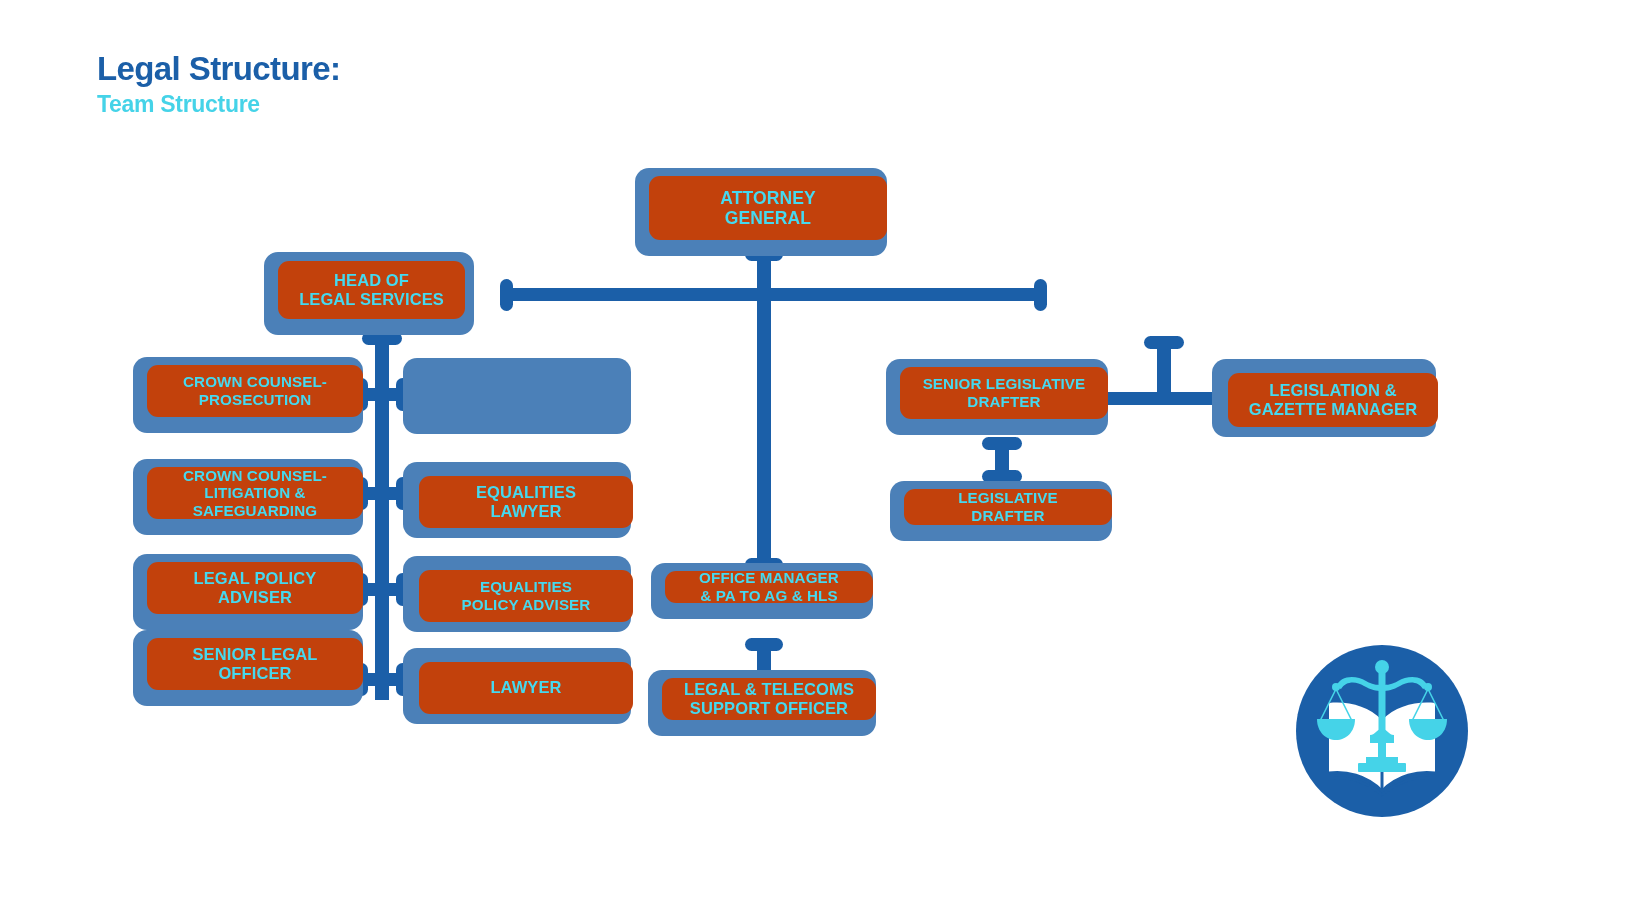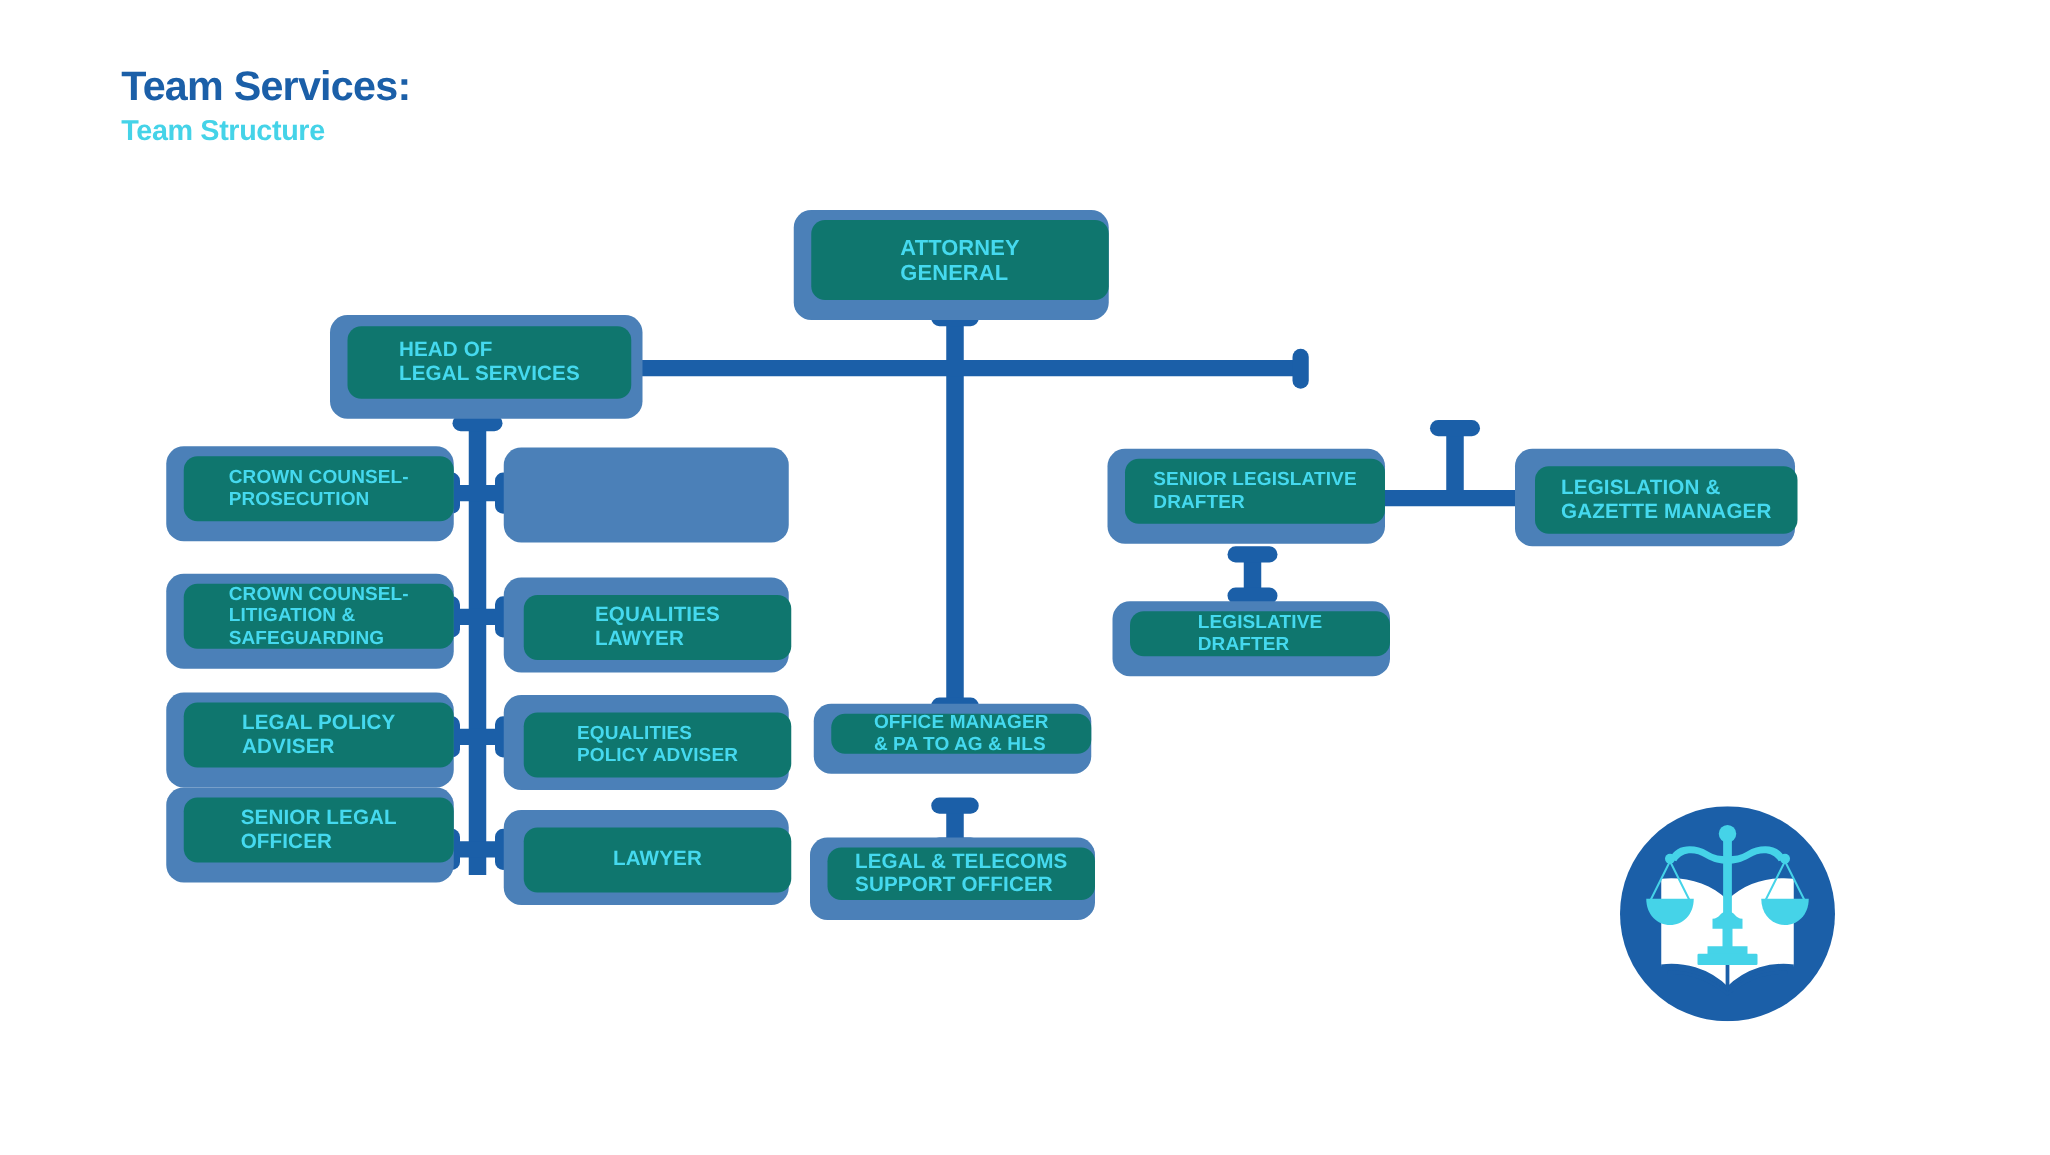--- a/index.html
+++ b/index.html
@@ -26,22 +26,23 @@
   #wires { position: absolute; left: 0; top: 0; width: 1640px; height: 924px; }
 
   
   .node { position: absolute; }
   .node .outer {
     position: absolute; left: 0; top: 0; width: 100%; height: 100%;
     background: #4b80b8; border-radius: 14px;
   }
   .node .inner {
     position: absolute;
-    background: #0f766e; border-radius: 11px;
+    background: #c2410c; border-radius: 11px;
     display: flex; align-items: center; justify-content: center;
+    text-align: center;
   }
   .node .label {
     color: #45d9ef; font-weight: bold;
     line-height: 1.16; letter-spacing: 0.1px;
     white-space: pre-line; padding: 0 6px;
   }
   
   .off-ur .inner { left: 14px; top: 8px; right: 0px;  bottom: 16px; }
   .off-ctr .inner{ left: 14px; top: 9px; right: 9px;  bottom: 16px; }
   .off-dr .inner { left: 16px; top: 14px; right: -2px; bottom: 10px; }
@@ -52,21 +53,21 @@
 
   
   #logo { position: absolute; left: 1296px; top: 645px; width: 172px; height: 172px; }
 </style>
 </head>
 <body>
 
 <div id="stage">
 
   <div id="title-block">
-    <div id="title-main">Team Services:</div>
+    <div id="title-main">Legal Structure:</div>
     <div id="title-sub">Team Structure</div>
   </div>
 
   <svg id="wires" viewBox="0 0 1640 924" xmlns="http://www.w3.org/2000/svg">
     <g fill="#1b5fa8">
       
       <rect x="757" y="248" width="14" height="322"></rect>
       <rect x="745" y="248" width="38" height="13" rx="6.5"></rect>
       
       <rect x="745" y="558" width="38" height="13" rx="6.5"></rect>
@@ -116,21 +117,21 @@
   </svg>
 
   <div class="node off-ur fs17" style="left:635px; top:168px; width:252px; height:88px;">
     <div class="outer"></div>
     <div class="inner">
       <span class="label">ATTORNEY
 GENERAL</span>
     </div>
   </div>
 
-  <div class="node off-ctr fs16" style="left:264px; top:252px; width:250px; height:83px;">
+  <div class="node off-ctr fs16" style="left:264px; top:252px; width:210px; height:83px;">
     <div class="outer"></div>
     <div class="inner">
       <span class="label">HEAD OF
 LEGAL SERVICES</span>
     </div>
   </div>
 
 
   <div class="node off-ur fs15" style="left:133px; top:357px; width:230px; height:76px;">
     <div class="outer"></div>

